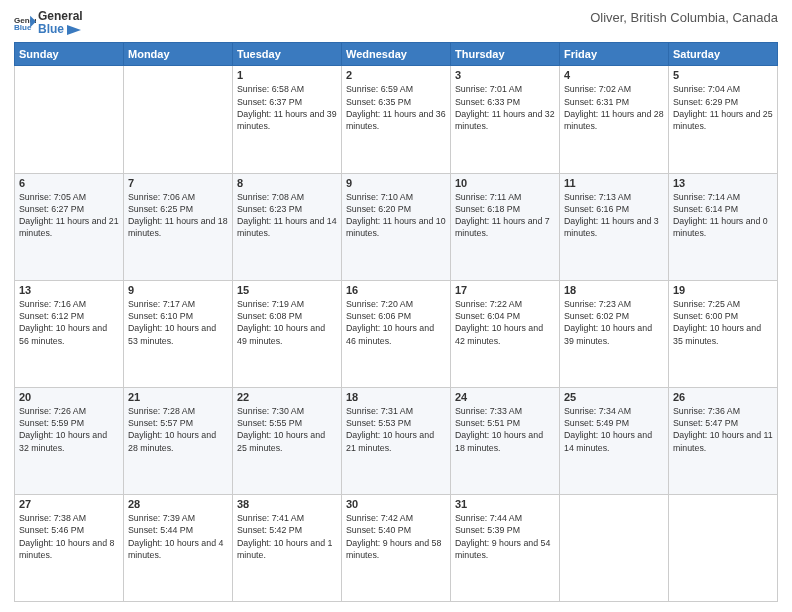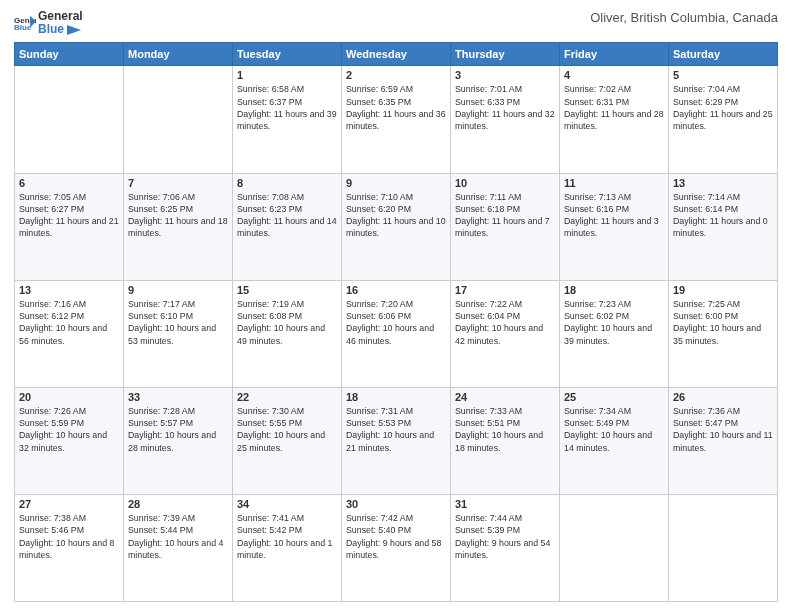--- a/index.html
+++ b/index.html
@@ -208,21 +208,21 @@
             <div class="day-number">19</div>
             <div class="day-info">Sunrise: 7:25 AM<br>Sunset: 6:00 PM<br>Daylight: 10 hours and 35 minutes.</div>
           </td>
         </tr>
         <tr>
           <td>
             <div class="day-number">20</div>
             <div class="day-info">Sunrise: 7:26 AM<br>Sunset: 5:59 PM<br>Daylight: 10 hours and 32 minutes.</div>
           </td>
           <td>
-            <div class="day-number">33</div>
+            <div class="day-number">21</div>
             <div class="day-info">Sunrise: 7:28 AM<br>Sunset: 5:57 PM<br>Daylight: 10 hours and 28 minutes.</div>
           </td>
           <td>
             <div class="day-number">22</div>
             <div class="day-info">Sunrise: 7:30 AM<br>Sunset: 5:55 PM<br>Daylight: 10 hours and 25 minutes.</div>
           </td>
           <td>
             <div class="day-number">18</div>
             <div class="day-info">Sunrise: 7:31 AM<br>Sunset: 5:53 PM<br>Daylight: 10 hours and 21 minutes.</div>
           </td>
@@ -242,21 +242,21 @@
         <tr>
           <td>
             <div class="day-number">27</div>
             <div class="day-info">Sunrise: 7:38 AM<br>Sunset: 5:46 PM<br>Daylight: 10 hours and 8 minutes.</div>
           </td>
           <td>
             <div class="day-number">28</div>
             <div class="day-info">Sunrise: 7:39 AM<br>Sunset: 5:44 PM<br>Daylight: 10 hours and 4 minutes.</div>
           </td>
           <td>
-            <div class="day-number">34</div>
+            <div class="day-number">38</div>
             <div class="day-info">Sunrise: 7:41 AM<br>Sunset: 5:42 PM<br>Daylight: 10 hours and 1 minute.</div>
           </td>
           <td>
             <div class="day-number">30</div>
             <div class="day-info">Sunrise: 7:42 AM<br>Sunset: 5:40 PM<br>Daylight: 9 hours and 58 minutes.</div>
           </td>
           <td>
             <div class="day-number">31</div>
             <div class="day-info">Sunrise: 7:44 AM<br>Sunset: 5:39 PM<br>Daylight: 9 hours and 54 minutes.</div>
           </td>

